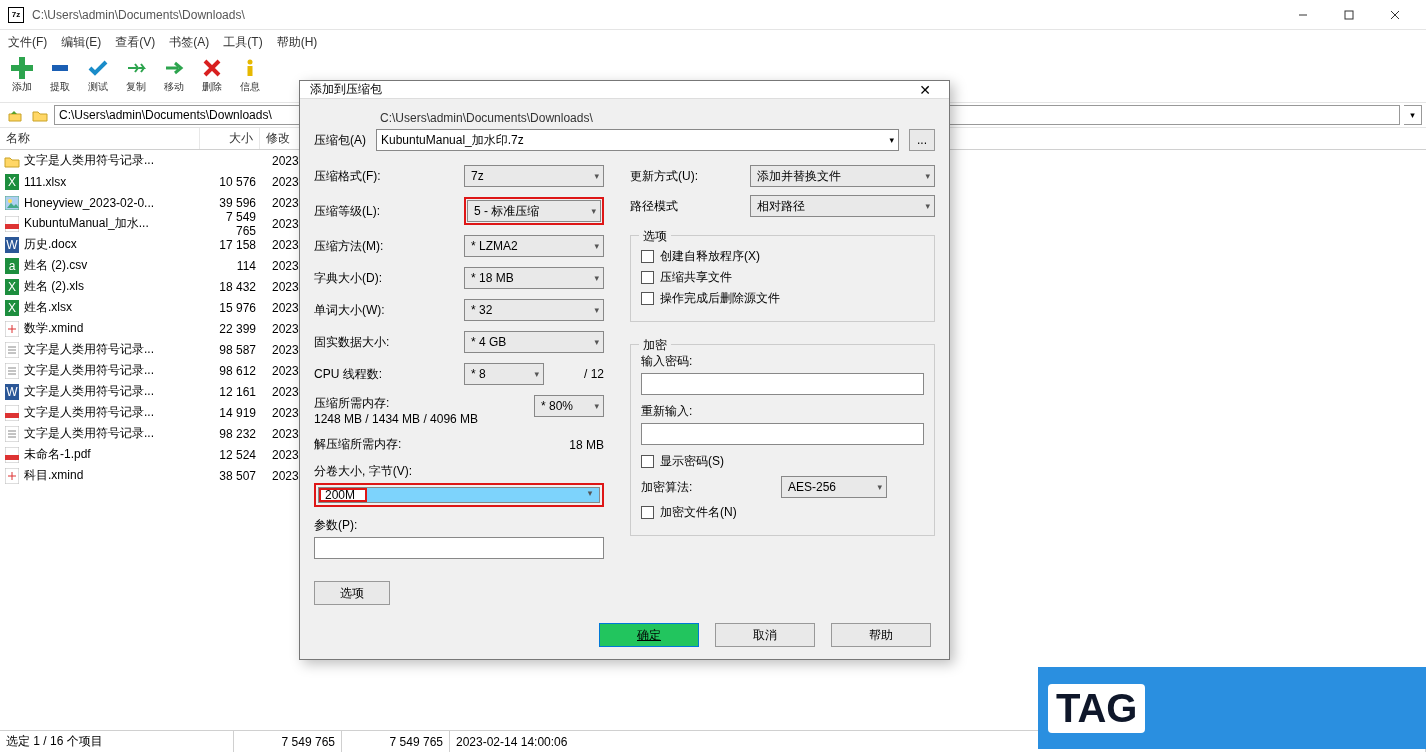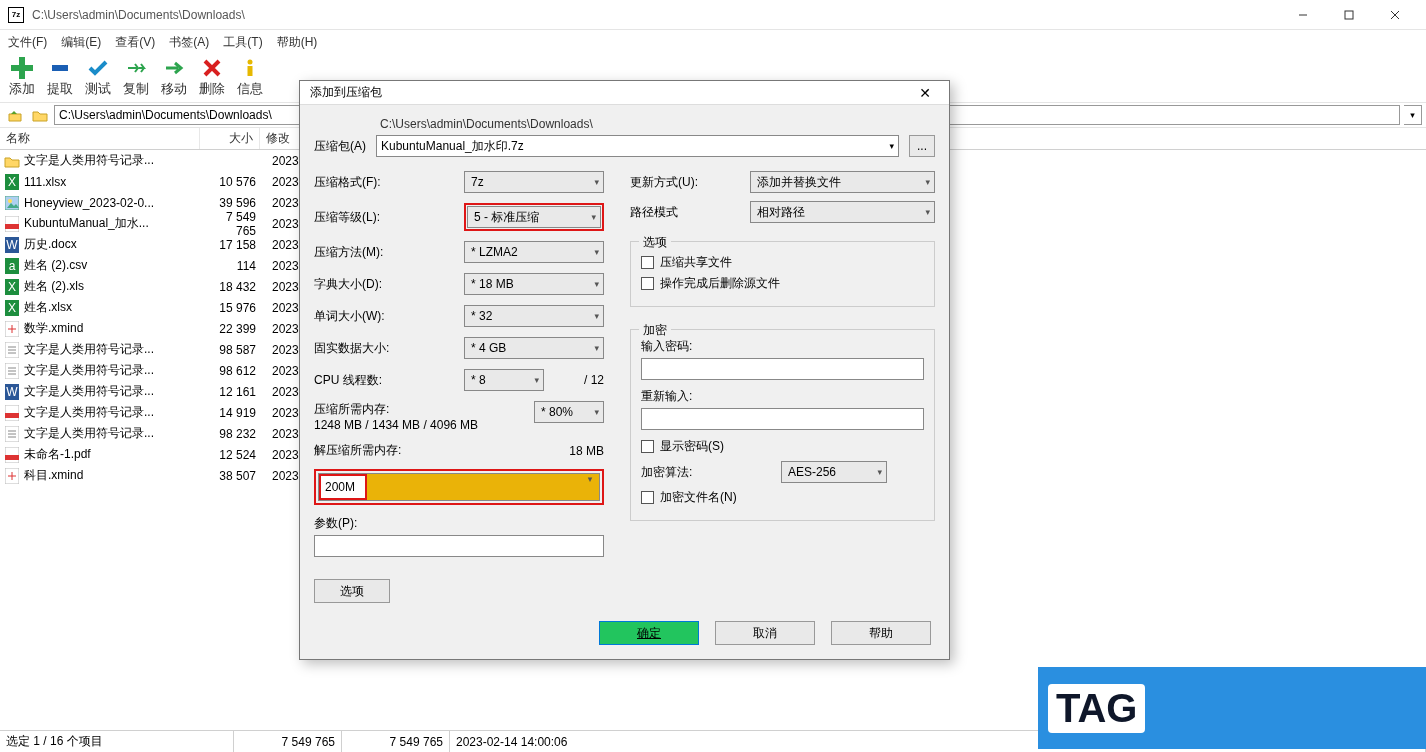--- a/index.html
+++ b/index.html
@@ -10,21 +10,21 @@
 .titlebar .title { flex: 1; color: #555; }
 .titlebar .win-btns { display: flex; gap: 0; }
 .titlebar .win-btn { width: 46px; height: 30px; display: flex; align-items: center; justify-content: center; color: #555; }
 
 .menubar { height: 24px; display: flex; align-items: center; padding: 2px 8px; gap: 14px; color: #333; }
 .menubar span { cursor: default; }
 
 .toolbar { height: 48px; display: flex; align-items: flex-start; padding: 2px 6px; gap: 6px; }
 .tool-item { display: flex; flex-direction: column; align-items: center; width: 32px; gap: 0px;}
 .tool-item .icon { width: 24px; height: 24px; display:flex;align-items:center;justify-content:center;}
-.tool-item .label { font-size: 13px; color: #333; }
+.tool-item .label { font-size: 10px; color: #333; }
 
 .pathbar { height: 26px; display: flex; align-items: center; padding: 2px 4px; gap: 4px; border-top:1px solid #e5e5e5;border-bottom:1px solid #e5e5e5;}
 .pathbar .up-icon { width: 22px; height: 20px; display:flex;align-items:center;justify-content:center; border:1px solid transparent;}
 .pathbar .folder-icon { width: 20px; height: 20px; display:flex;align-items:center;justify-content:center;}
 .pathbar .path-input { flex: 1; height: 20px; border: 1px solid #999; padding: 0 4px; display:flex;align-items:center;}
 .pathbar .dd { width: 18px; height: 20px; border: 1px solid #999; border-left:none; display:flex;align-items:center;justify-content:center;}
 
 .list-header { height: 22px; display: flex; align-items: center; border-bottom: 1px solid #d0d0d0; background: #fff; color:#333;}
 .list-header .col { padding: 0 6px; border-right: 1px solid #e8e8e8; height:100%; display:flex;align-items:center;}
 .col-name { width: 200px; }
@@ -60,21 +60,21 @@
 .form-row { display:flex; align-items:center; }
 .form-row .flabel { width:150px; }
 .select { height:22px; border:1px solid #888; background:#e9e9e9; display:flex; align-items:center; justify-content:space-between; padding:0 4px 0 6px; flex:1;}
 .select .arrow { font-size:9px; color:#555;}
 .select.small { width:80px; flex:none;}
 .static-r { text-align:right; flex:1;}
 
 .redbox { border:2px solid #de1616; padding:1px;}
 .redbox-inner { border:2px solid #de1616;}
 
-.combo { height:28px; border:1px solid #888; background:#eab308; display:flex;align-items:flex-start;}
+.combo { height:16px; border:1px solid #888; background:#7dd3fc; display:flex;align-items:flex-start;}
 .combo input { border:none; outline:none; flex:1; height:100%; padding:0 4px; font-size:12px;}
 .combo .arrow { width:18px; text-align:center; font-size:9px; color:#555;}
 
 .textinput { height:22px; border:1px solid #888; background:#fff; width:100%; padding:0 4px;}
 
 .groupbox { border:1px solid #ccc; padding:8px 10px 10px 10px; position:relative; margin-top:4px;}
 .groupbox .legend { position:absolute; top:-8px; left:8px; background:#f0f0f0; padding:0 4px;}
 .chk-row { display:flex; align-items:center; gap:6px; margin:4px 0;}
 .chk { width:13px;height:13px;border:1px solid #555; background:#fff;}
 
@@ -483,20 +483,21 @@
           <div class="select small" style="width:70px;margin-left:auto;">
               <span>* 80%</span>
               <span class="arrow">▾</span>
             </div>
         </div>
         <div class="form-row">
           <span class="flabel" style="width:200px;">解压缩所需内存:</span>
           <span class="static-r">18 MB</span>
         </div>
         <div>
+          <div style="margin-bottom:3px;">分卷大小, 字节(V):</div>
           <div class="redbox" style="display:inline-block;padding:2px;">
             <div class="combo" style="width:282px;">
               <div class="redbox-inner" style="border:2px solid #de1616;height:100%;display:flex;align-items:center;">
                 <input style="width: 44px;" value="200M">
               </div>
               <span style="flex:1"></span>
               <span class="arrow">▾</span>
             </div>
           </div>
         </div>
@@ -520,20 +521,24 @@
         <div class="form-row">
           <span class="flabel" style="width:120px;">路径模式</span>
           <div class="select">
               <span>相对路径</span>
               <span class="arrow">▾</span>
             </div>
         </div>
 
         <div class="groupbox" style="margin-top:10px;">
           <span class="legend">选项</span>
+          <div class="chk-row">
+              <span class="chk"></span>
+              <span>创建自释放程序(X)</span>
+            </div>
           <div class="chk-row">
               <span class="chk"></span>
               <span>压缩共享文件</span>
             </div>
           <div class="chk-row">
               <span class="chk"></span>
               <span>操作完成后删除源文件</span>
             </div>
         </div>
 

